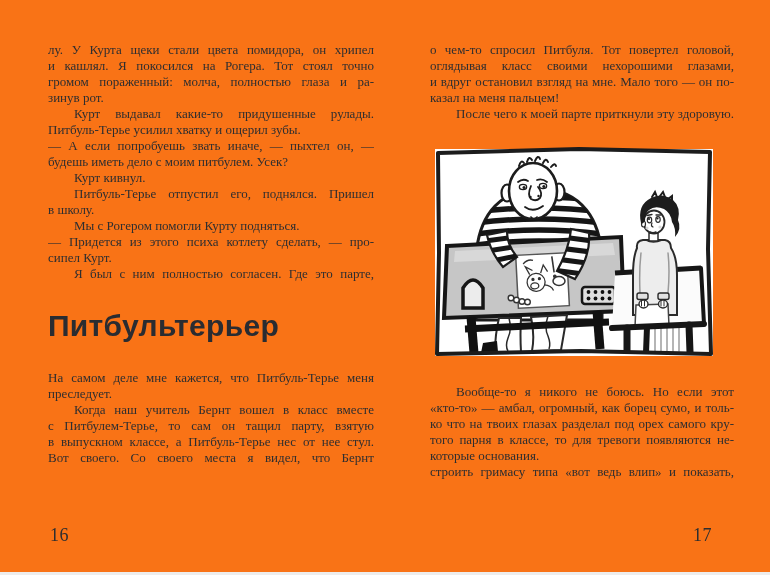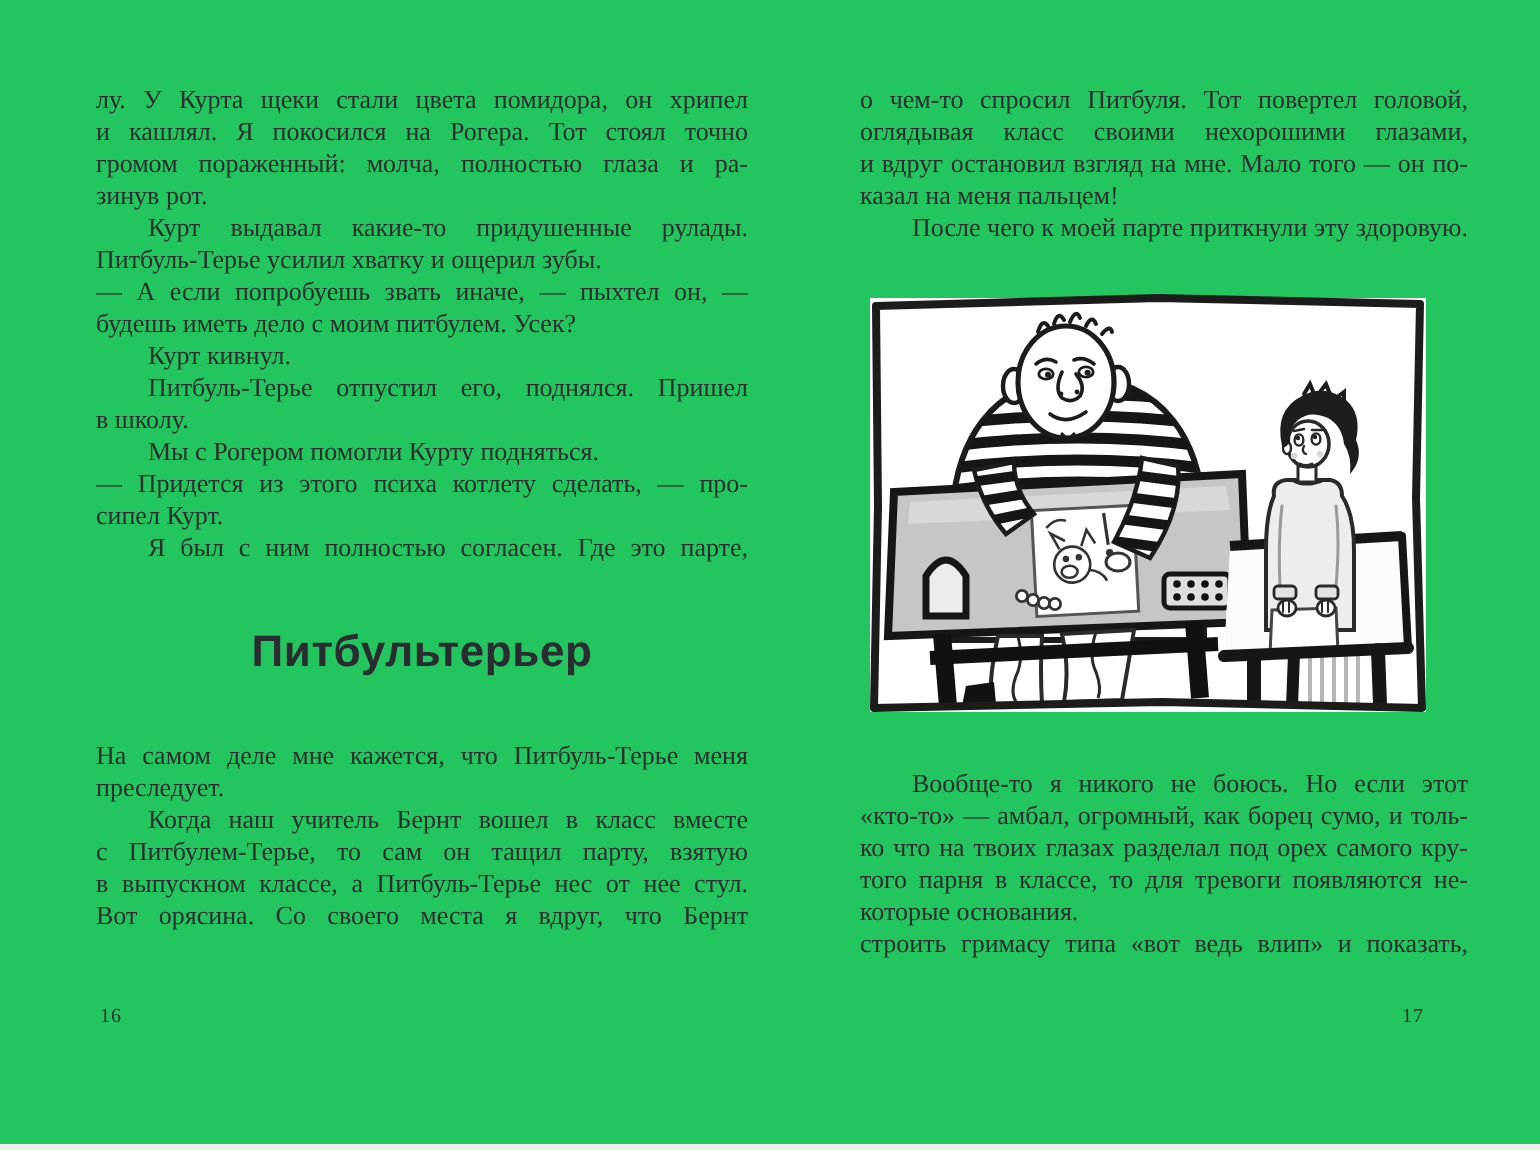--- a/index.html
+++ b/index.html
@@ -1,38 +1,38 @@
 <!DOCTYPE html>
 <html><head>
 <meta charset="utf-8">
 <style>
   html,body{margin:0;padding:0;background:#ffffff;}
   .spread{
-    position:relative;width:770px;height:575px;background:#22c55e;overflow:hidden;
+    position:relative;width:770px;height:575px;background:#f97316;overflow:hidden;
     font-family:"Liberation Serif",serif;color:#2e2e30;
   }
   .page{position:absolute;top:42px;}
   .page-left{left:48px;width:326px;}
   .page-right{left:430px;width:304px;}
   .text-block{font-size:13px;}
   .line{
     line-height:16px;height:16px;overflow:hidden;
     text-align:justify;text-align-last:justify;
   }
   .line.last{text-align-last:left;}
   .line.indent{text-indent:26px;}
   .chapter-title{
-    font-family:"Liberation Sans",sans-serif;font-weight:700;font-size:22px;
-    color:#2a2c31;text-align:center;margin:27px 0 0 0;height:33px;line-height:33px;
+    font-family:"Liberation Sans",sans-serif;font-weight:700;font-size:30px;
+    color:#2a2c31;margin:27px 0 0 0;height:33px;line-height:33px;
     letter-spacing:0.3px;
   }
   .after-title{margin-top:28px;}
   .illustration{margin:23px 0 0 1px;width:285px;height:215px;}
   .after-illustration{margin-top:24px;}
-  .page-number{position:absolute;top:461px;font-size:10px;color:#2e2e30;letter-spacing:0.5px;}
+  .page-number{position:absolute;top:483px;font-size:18px;color:#2e2e30;letter-spacing:0.5px;}
   .pn-left{left:2px;}
   .pn-right{right:22px;}
   .bottom-edge{position:absolute;left:0;bottom:0;width:770px;height:3px;background:#ededed;}
 </style>
 </head>
 <body>
 
 <div class="spread">
 
   <div class="page page-left">
@@ -72,21 +72,21 @@
     <div class="chapter-title">Питбультерьер</div>
     <div class="text-block after-title">
         <div>
           <div class="line">На самом деле мне кажется, что Питбуль-Терье меня</div>
           <div class="line last">преследует.</div>
         </div>
         <div>
           <div class="line indent">Когда наш учитель Бернт вошел в класс вместе</div>
           <div class="line">с Питбулем-Терье, то сам он тащил парту, взятую</div>
           <div class="line">в выпускном классе, а Питбуль-Терье нес от нее стул.</div>
-          <div class="line">Вот орясина. Со своего места я вдруг, что Бернт</div>
+          <div class="line">Вот своего. Со своего места я видел, что Бернт</div>
         </div>
       </div>
     <div class="page-number pn-left">16</div>
   </div>
 
   <div class="page page-right">
     <div class="text-block">
         <div>
           <div class="line">о чем-то спросил Питбуля. Тот повертел головой,</div>
           <div class="line">оглядывая класс своими нехорошими глазами,</div>

